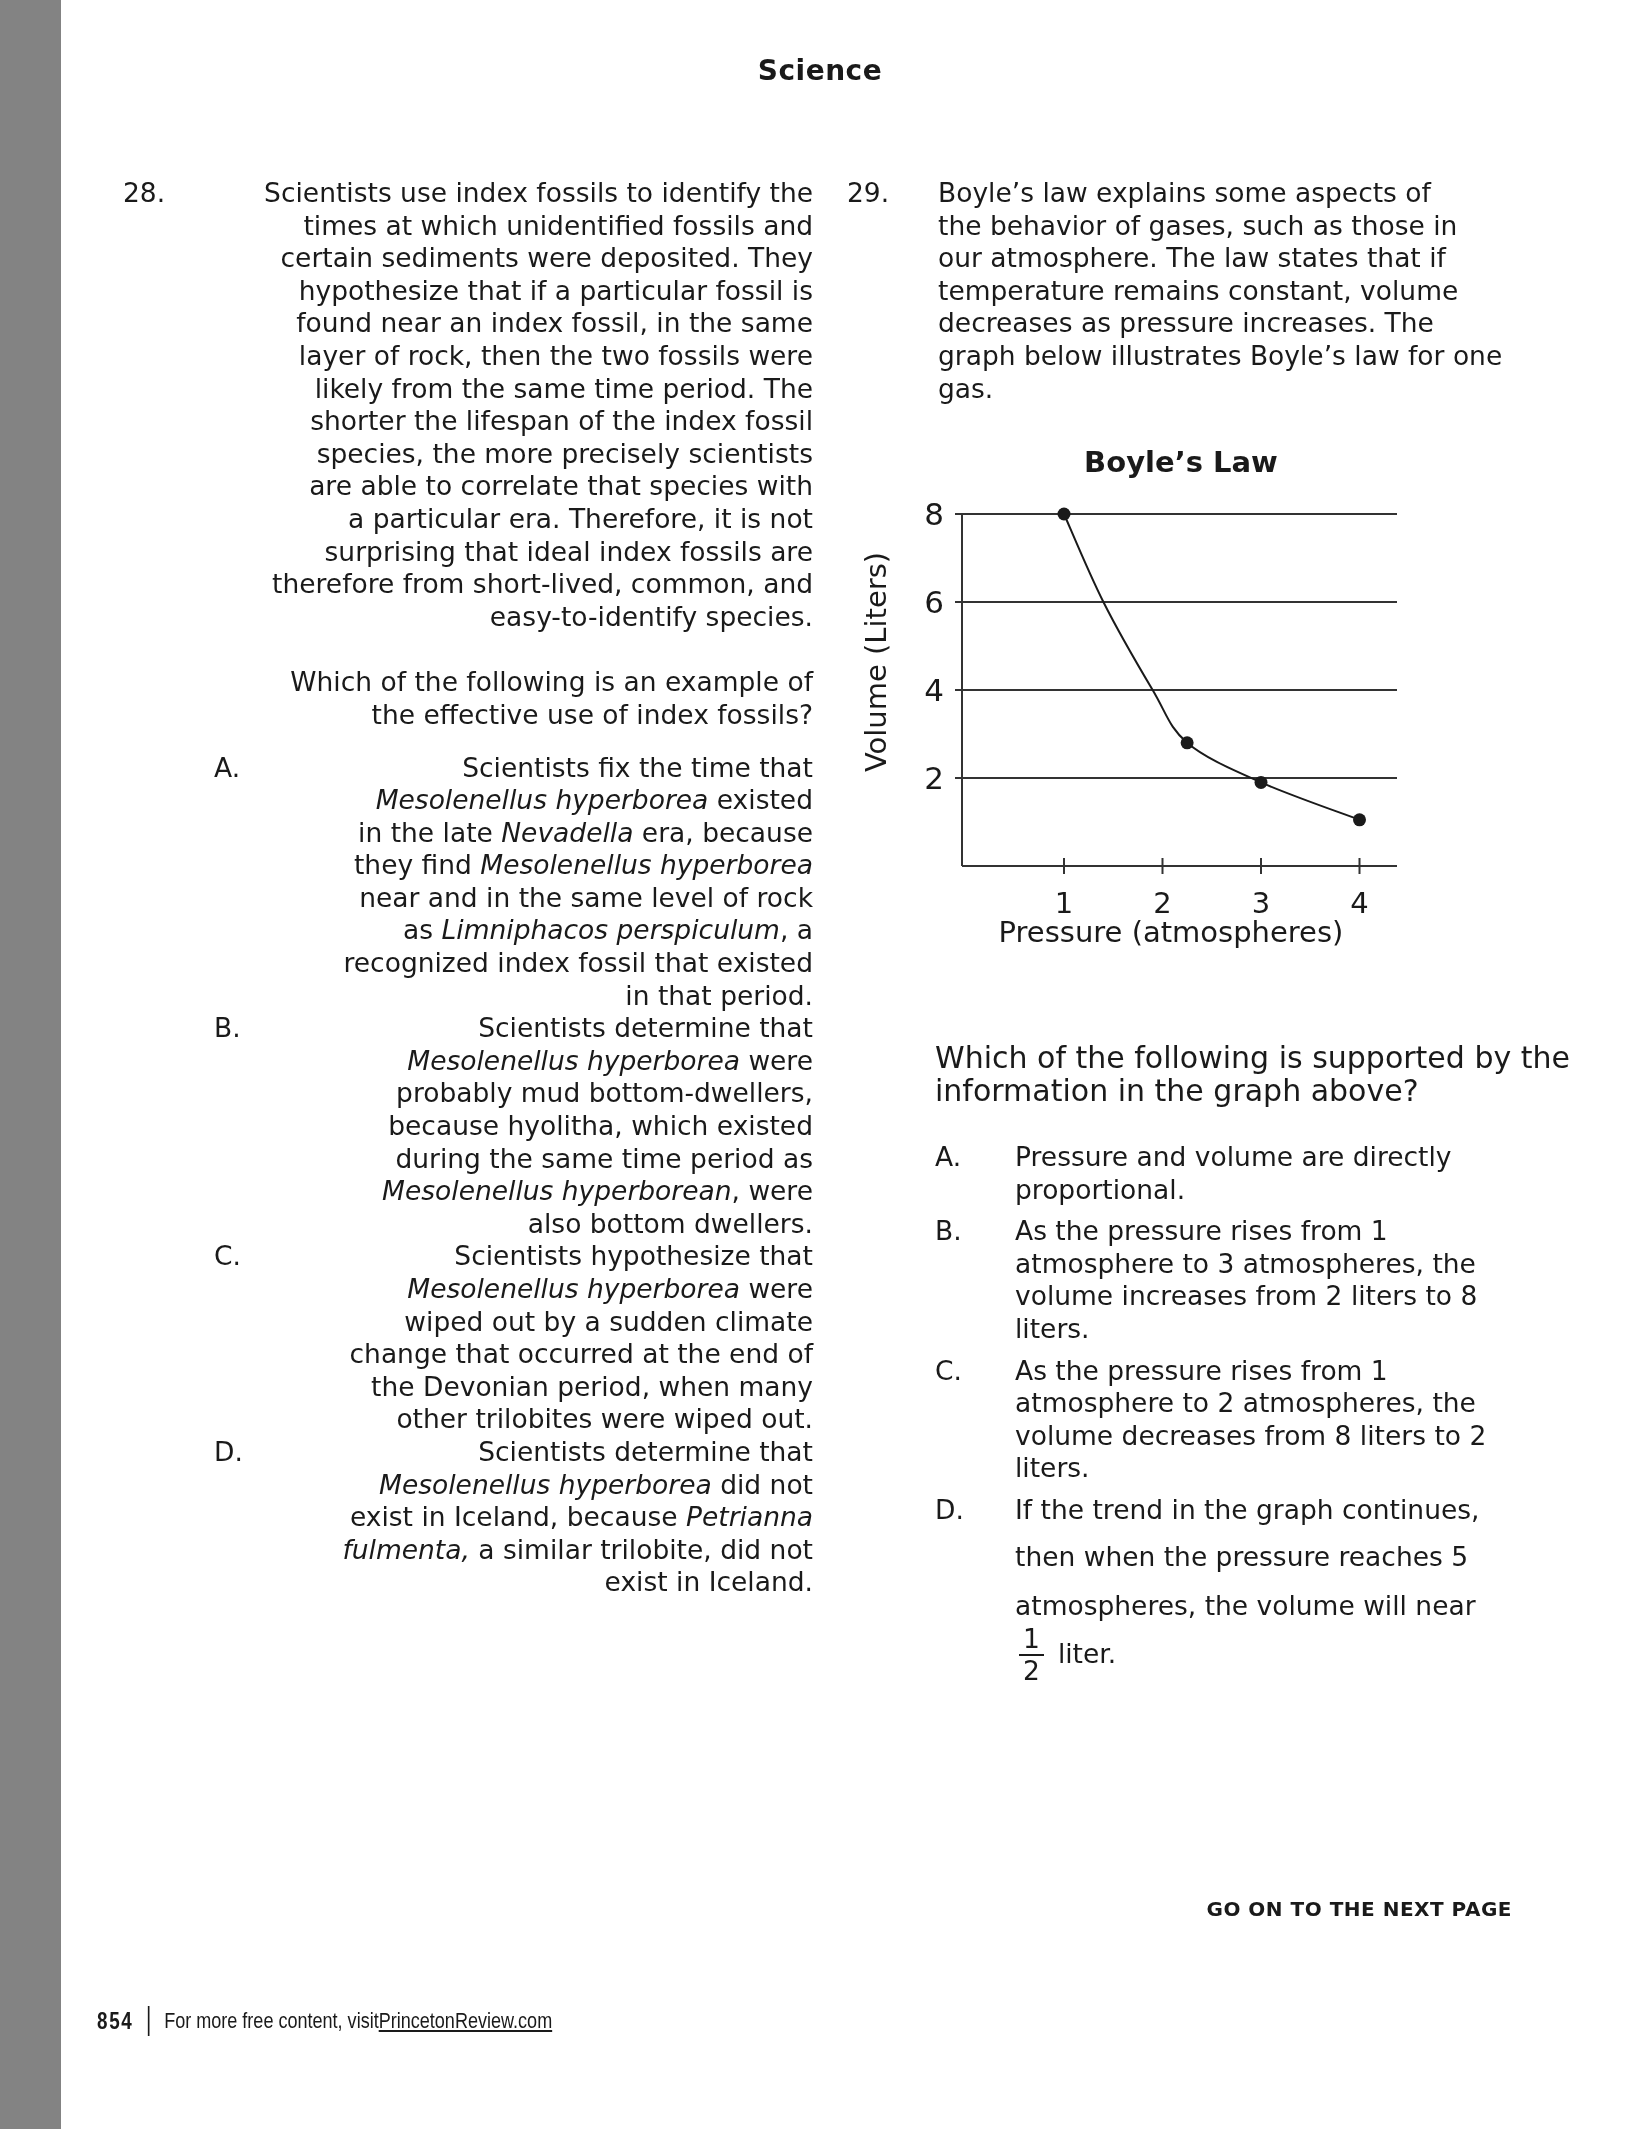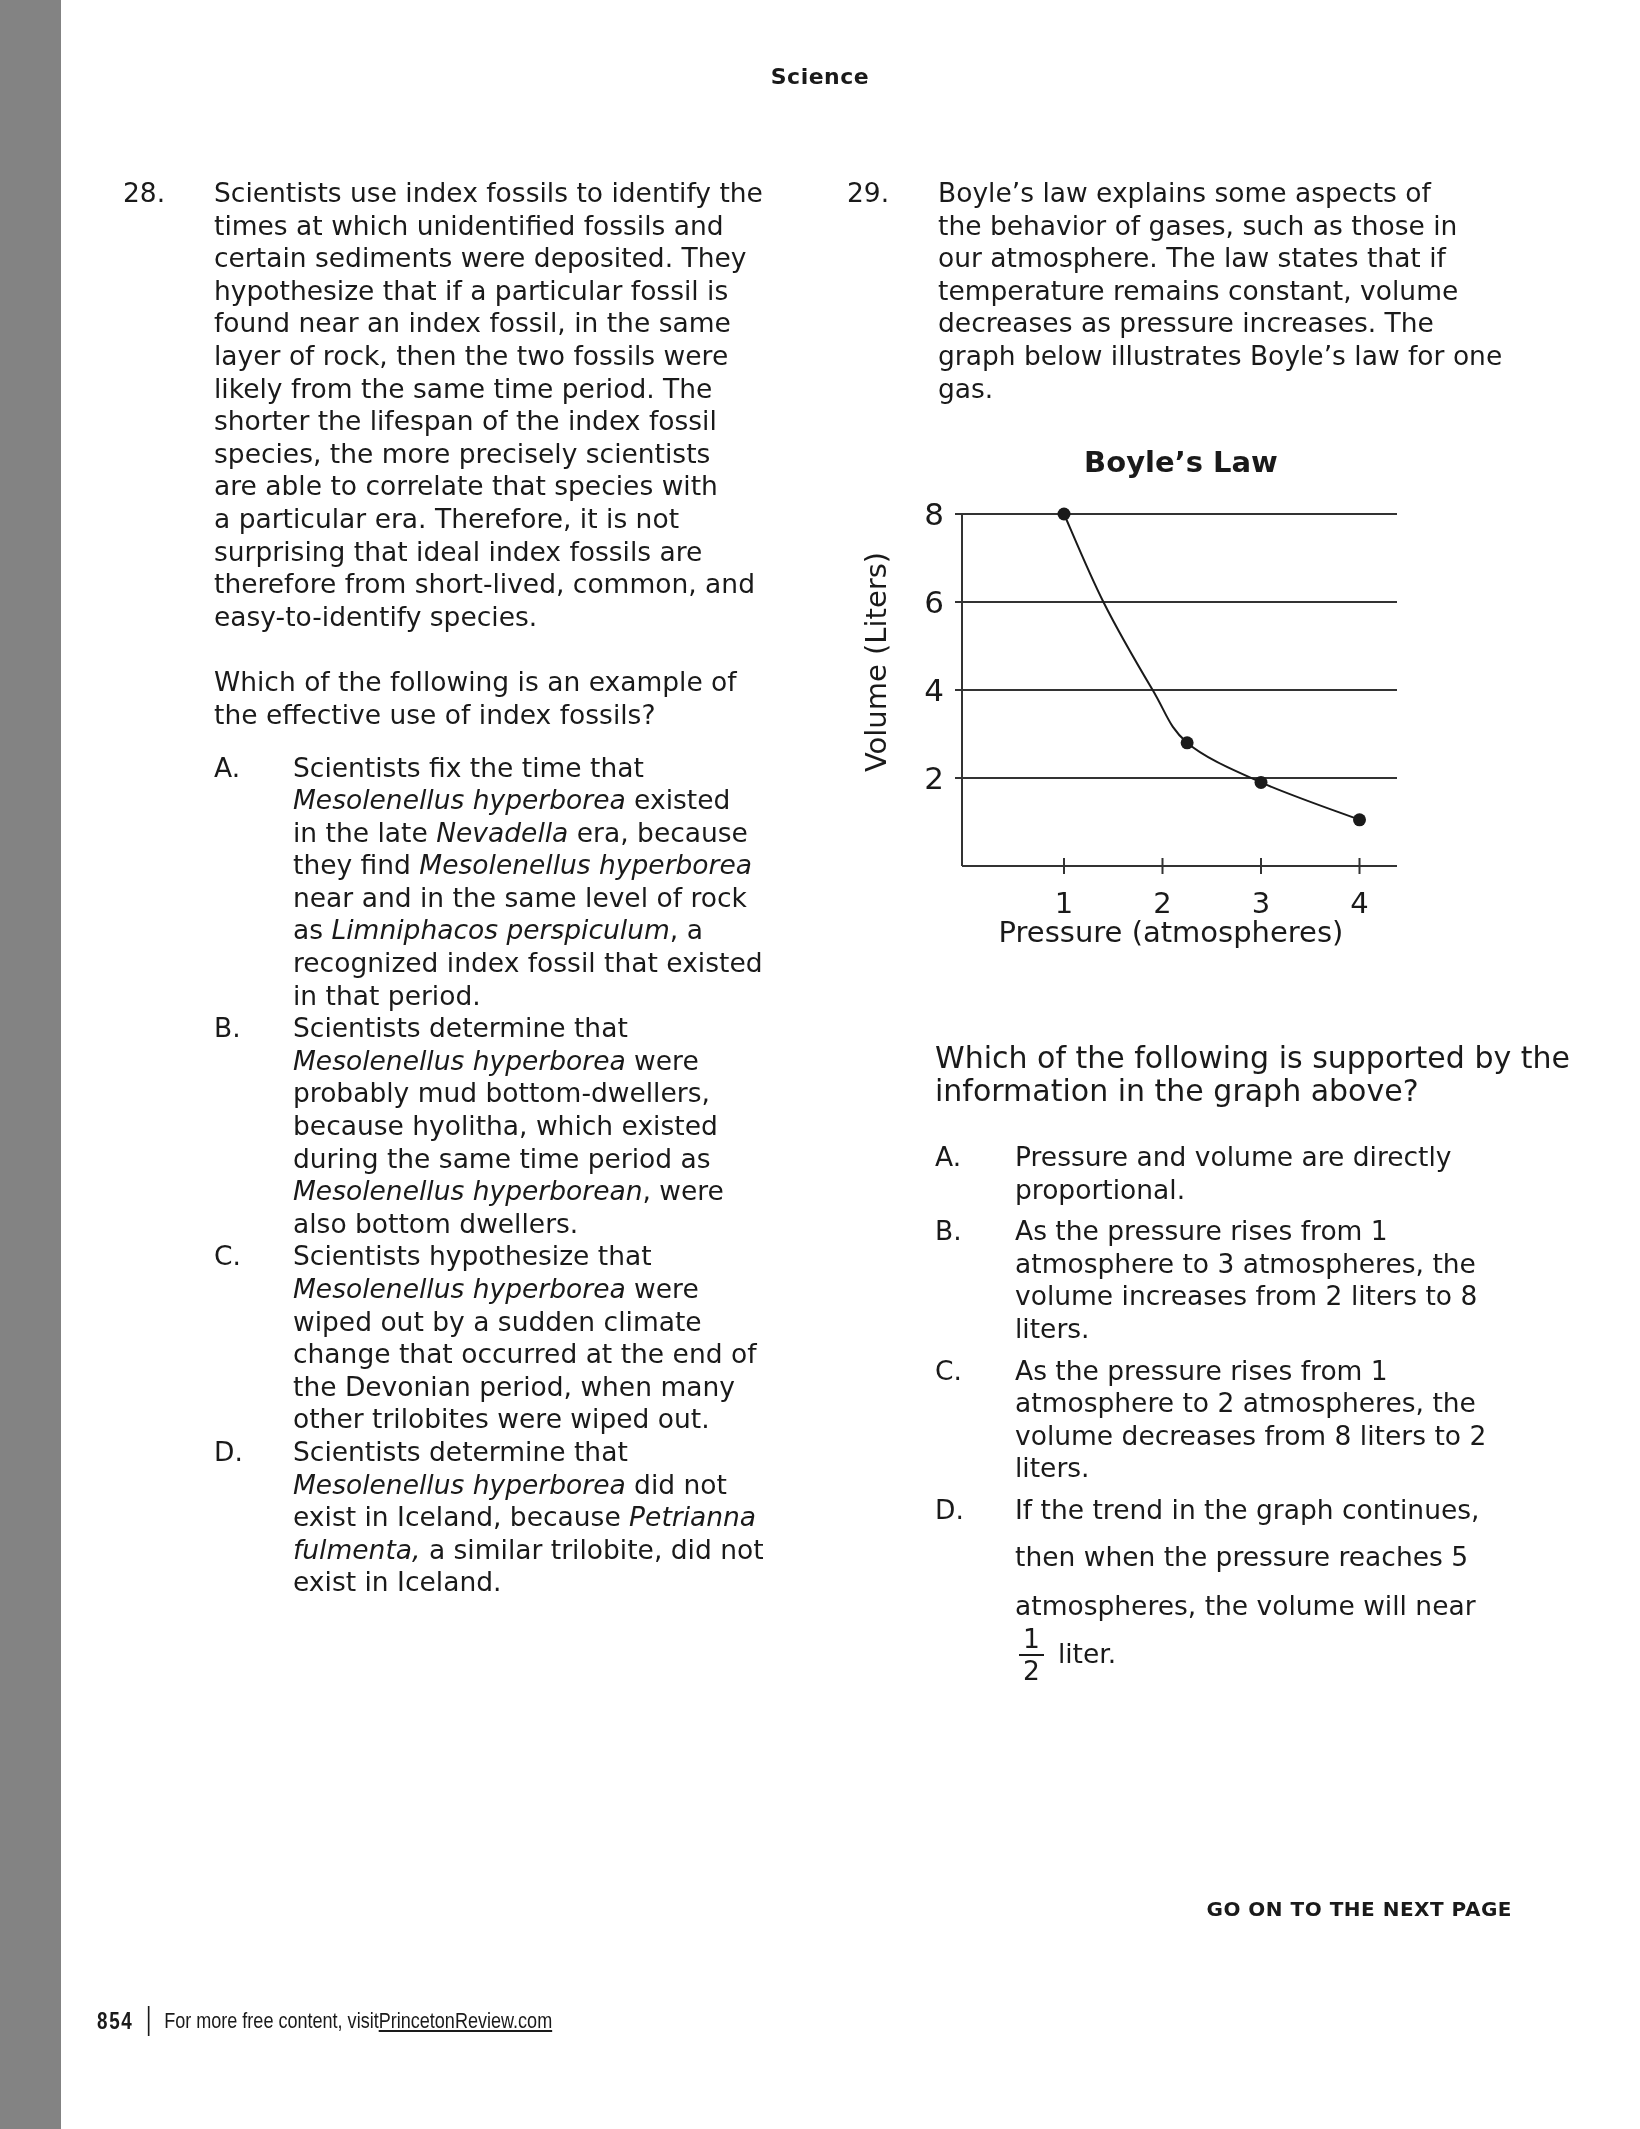--- a/index.html
+++ b/index.html
@@ -1,29 +1,29 @@
 <!DOCTYPE html>
 <html><head>
 <meta charset="utf-8">
 <style>
   html, body { margin:0; padding:0; }
   body { width:1640px; height:2129px; position:relative; background:#ffffff; font-family:"DejaVu Sans", sans-serif; color:#1a1a1a; overflow:hidden; }
   .sidebar { position:absolute; left:0; top:0; width:61px; height:2129px; background:#838383; }
-  .page-title { position:absolute; left:0; width:1640px; top:64px; text-align:center; font-weight:bold; font-size:22px; letter-spacing:0.5px; }
+  .page-title { position:absolute; left:0; width:1640px; top:54px; text-align:center; font-weight:bold; font-size:28px; letter-spacing:0.5px; }
   .col { position:absolute; font-size:26.5px; line-height:32.6px; }
   .qnum { position:absolute; left:0; top:0; }
   .qtext { margin-left:91px; white-space:nowrap; }
   .qprompt { margin-left:91px; margin-top:33px; white-space:nowrap; }
   .choices { margin-top:20px; }
   .choice { position:relative; margin-left:91px; }
   .choice .letter { position:absolute; left:0; top:0; }
   .choice .ctext { margin-left:79px; white-space:nowrap; }
   .line { display:block; }
   em { font-style:italic; }
-  #col-left { left:123px; top:177px; width:690px; }
+  #col-left { left:123px; top:177px; width:690px;text-align:right; }
   #col-right { left:847px; top:177px; width:700px; }
   .chart { position:absolute; left:851px; top:440px; width:560px; height:540px; }
   .chart svg text { font-family:"DejaVu Sans", sans-serif; fill:#1a1a1a; }
   .prompt2 { position:absolute; left:935px; top:1042px; font-size:30px; line-height:32.6px; white-space:nowrap; }
   .choices2 { position:absolute; left:935px; top:1132px; font-size:26.5px; line-height:32.6px; }
   .choices2 .choice { margin-left:0; }
   .choices2 .ctext { margin-left:80px;margin-top:9px; }
   .d-extra { line-height:49px; }
   .frac { display:inline-block; vertical-align:middle; text-align:center; margin-left:4px; margin-right:14px; line-height:30px; }
   .frac .num { display:block; border-bottom:2px solid #1a1a1a; padding:0 4px; }

